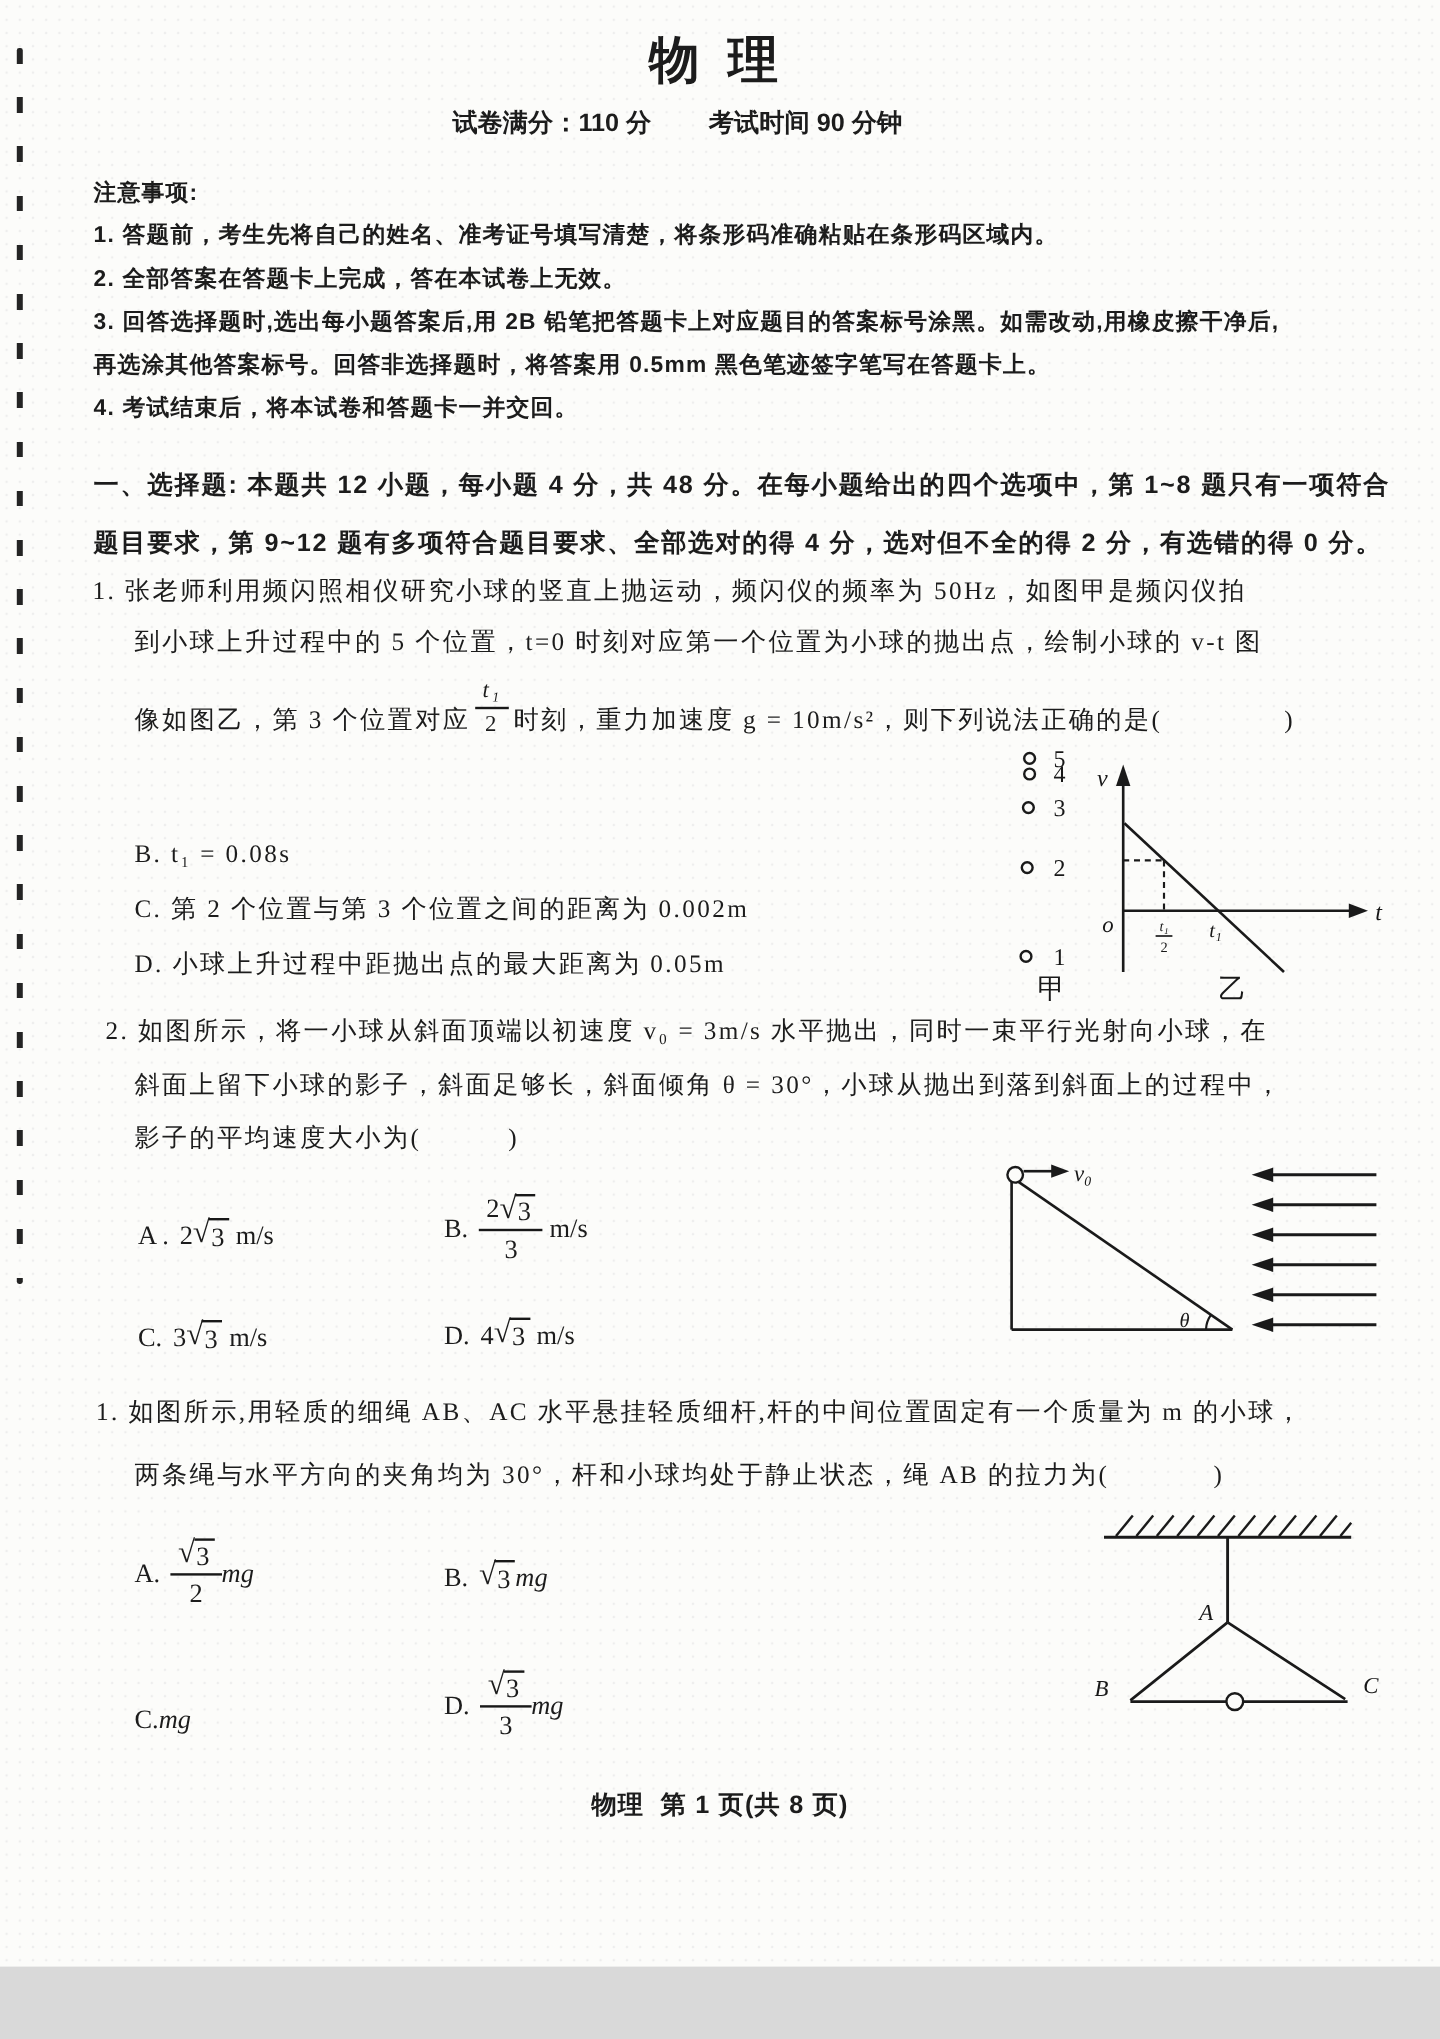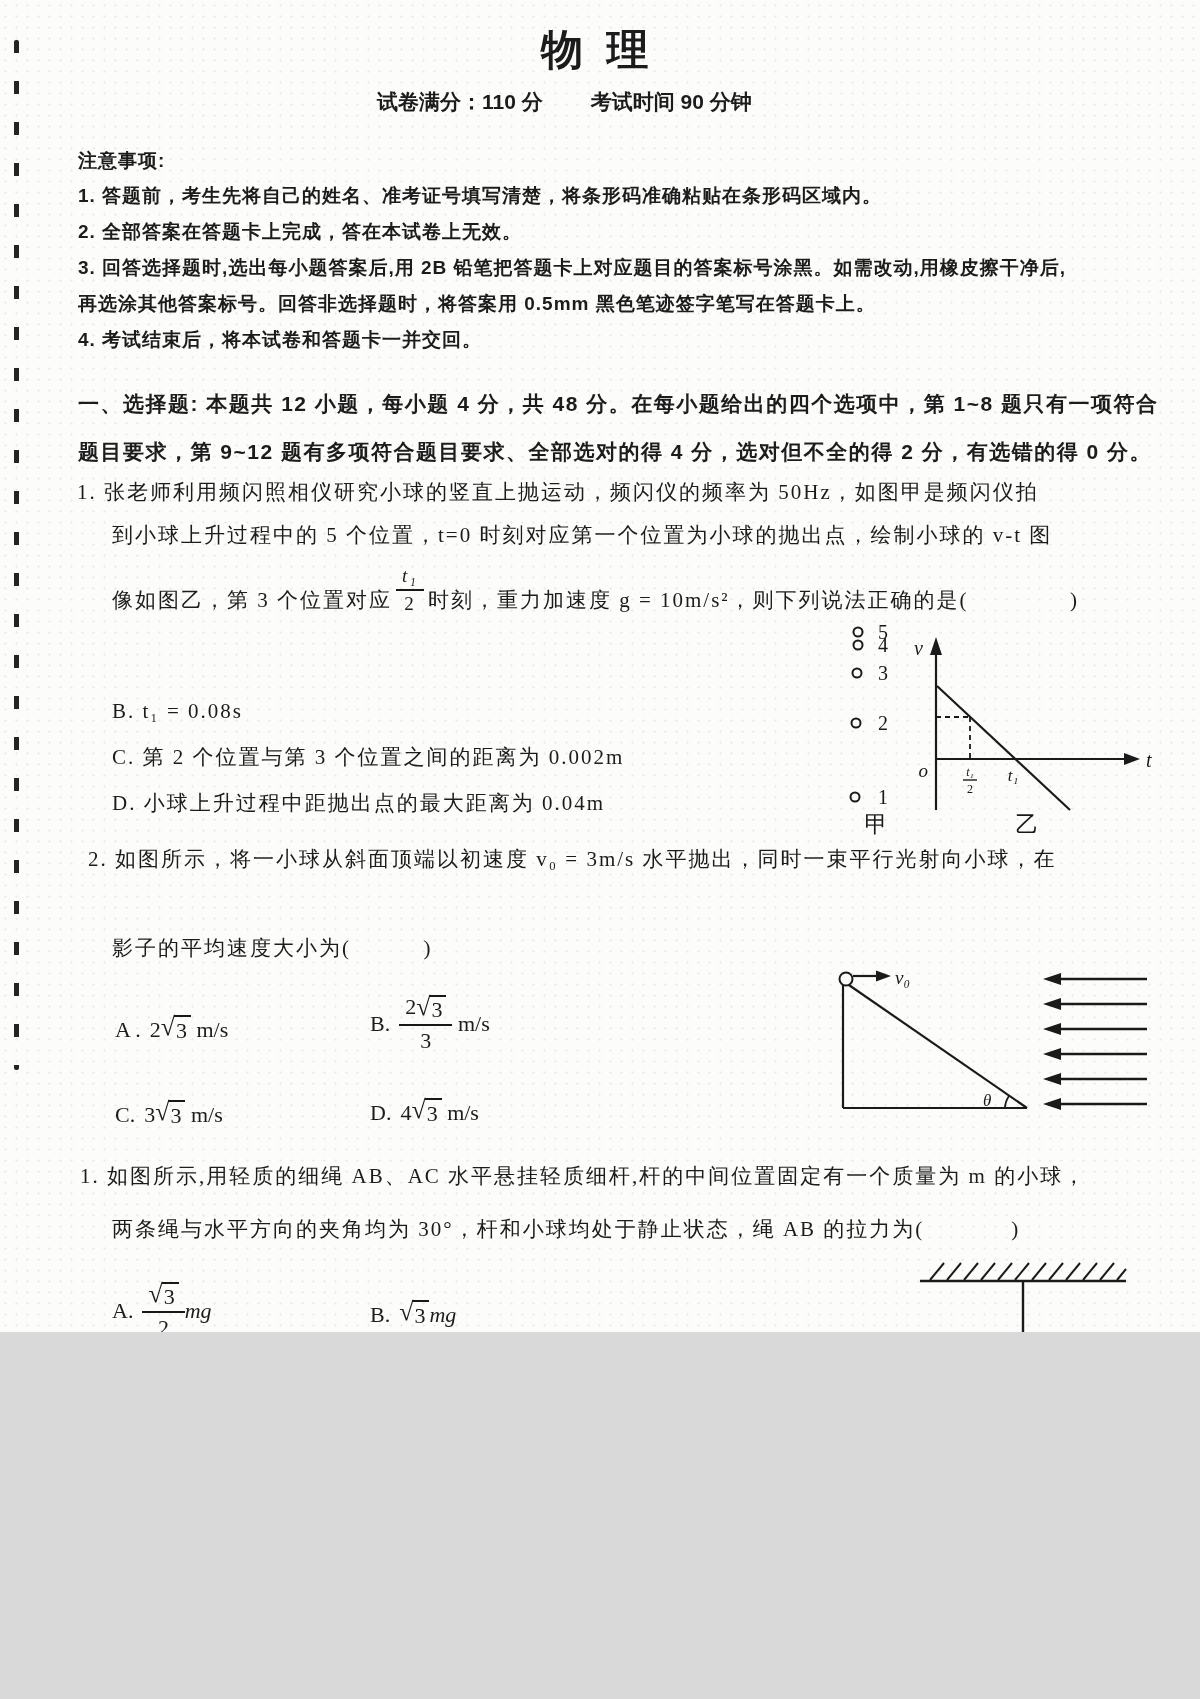--- a/index.html
+++ b/index.html
@@ -1,17 +1,17 @@
 <!DOCTYPE html>
 <html><head>
 <meta charset="utf-8">
 <style>
   html,body { margin:0; padding:0; background:#d9d9d9; }
   .page {
-    position:relative; width:1200px; height:1332px; margin:0 auto;
+    position:relative; width:1200px; height:1639px; margin:0 auto;
     background:#fcfcfa; overflow:hidden; color:#1c1c1c;
     font-family:"Liberation Serif", serif;
   }
   .page::before {
     content:""; position:absolute; inset:0; pointer-events:none;
     background-image: radial-gradient(circle, rgba(110,110,125,0.10) 1px, transparent 1.3px);
     background-size: 11px 11px;
   }
   .line { position:absolute; white-space:pre; }
   .sans-bold { font-family:"Liberation Sans", sans-serif; font-weight:bold; }
@@ -76,21 +76,21 @@
     <span>像如图乙，第 3 个位置对应</span>
     <span class="frac serif" style="font-size:19px; margin:0 4px;">
       <span class="fnum it">t₁</span>
       <span class="fden">2</span>
     </span>
     <span>时刻，重力加速度 g = 10m/s²，则下列说法正确的是(              )</span>
   </div>
 
   <div class="line body-line" style="left:112px; top:699px;">B. t₁ = 0.08s</div>
   <div class="line body-line" style="left:112px; top:743px;">C. 第 2 个位置与第 3 个位置之间的距离为 0.002m</div>
-  <div class="line body-line" style="left:112px; top:789px;">D. 小球上升过程中距抛出点的最大距离为 0.04m</div>
+  <div class="line body-line" style="left:112px; top:789px;">D. 小球上升过程中距抛出点的最大距离为 0.05m</div>
 
   <svg class="figsvg" style="left:780px; top:575px;" width="380" height="270" viewBox="0 0 380 270">
     <g stroke="#1a1a1a" stroke-width="2" fill="none">
       <circle cx="78" cy="57" r="4.5"></circle>
       <circle cx="78" cy="70" r="4.5"></circle>
       <circle cx="77" cy="98" r="4.5"></circle>
       <circle cx="76" cy="148" r="4.5"></circle>
       <circle cx="75" cy="222" r="4.5"></circle>
     </g>
     <g font-size="20" font-family="Liberation Serif, serif" text-anchor="middle">
@@ -119,20 +119,21 @@
     <text x="233" y="206" font-size="17" font-style="italic" text-anchor="middle">t₁</text>
     <g text-anchor="middle">
       <text x="190" y="201" font-size="12" font-style="italic">t₁</text>
       <line x1="183" y1="205" x2="197" y2="205" stroke="#1a1a1a" stroke-width="1.4"></line>
       <text x="190" y="218" font-size="12">2</text>
     </g>
     <text x="247" y="257" font-size="23" text-anchor="middle">乙</text>
   </svg>
 
   <div class="line body-line" style="left:88px;  top:845px;">2. 如图所示，将一小球从斜面顶端以初速度 v₀ = 3m/s 水平抛出，同时一束平行光射向小球，在</div>
+  <div class="line body-line" style="left:112px; top:890px;">斜面上留下小球的影子，斜面足够长，斜面倾角 θ = 30°，小球从抛出到落到斜面上的过程中，</div>
   <div class="line body-line" style="left:112px; top:934px;">影子的平均速度大小为(          )</div>
 
   <div class="mrow opt" style="left:115px; top:1015px;">
     <span class="lbl">A .</span>
     <span>2</span>
     <span class="rad"><span class="rsign">√</span><span class="rcand">3</span></span>
     <span> m/s</span>
   </div>
   <div class="mrow opt" style="left:370px; top:995px;">
     <span class="lbl">B.</span>

